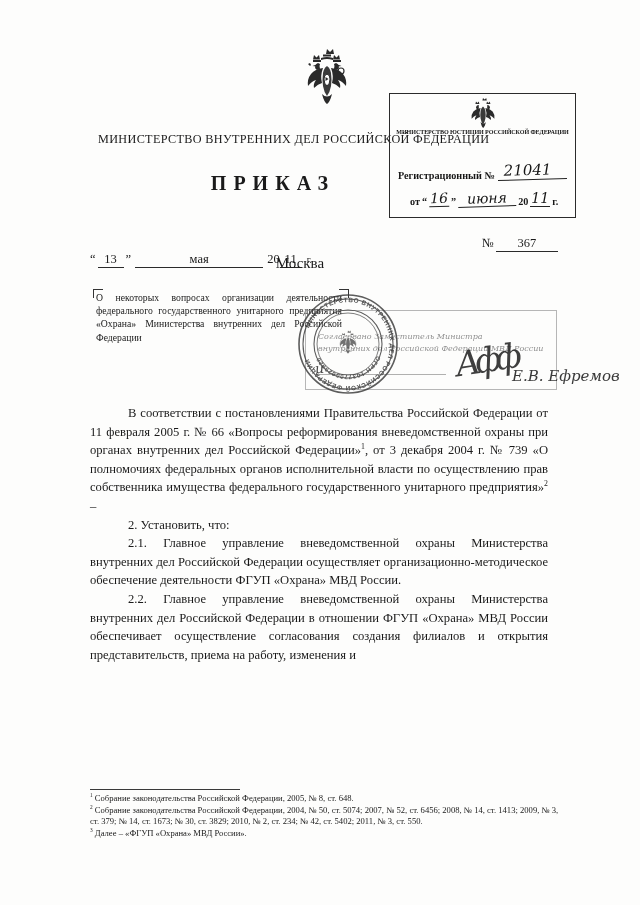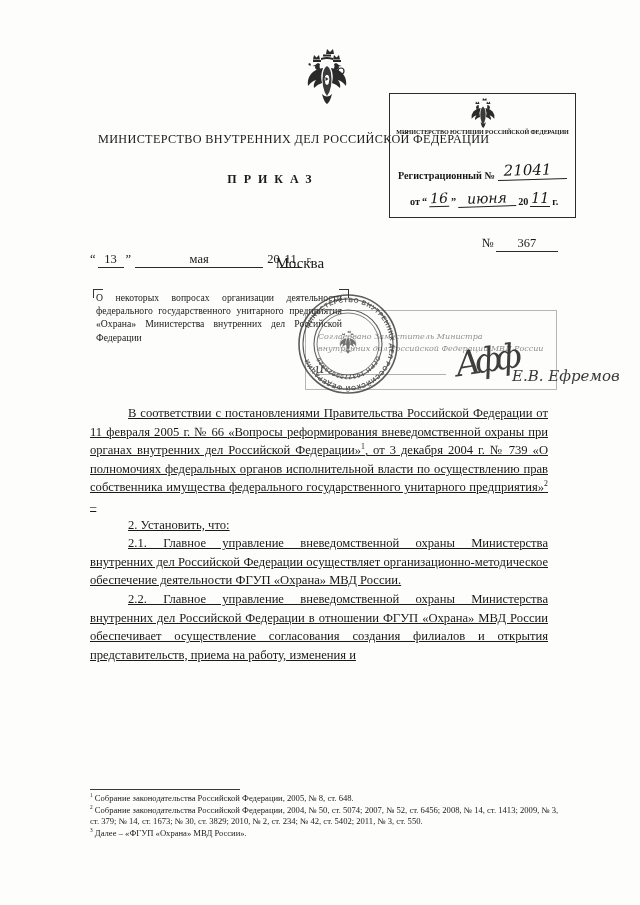--- a/index.html
+++ b/index.html
@@ -37,21 +37,21 @@
     font-size: 12.2px;
     letter-spacing: 0.35px;
     white-space: nowrap;
   }
   .order-word {
     position: absolute;
     left: 98px;
     top: 172px;
     width: 350px;
     text-align: center;
-    font-size: 12px;
+    font-size: 20px;
     font-weight: bold;
     letter-spacing: 7px;
   }
 
   
   .reg-stamp {
     position: absolute;
     left: 389px;
     top: 93px;
     width: 185px;
@@ -306,21 +306,20 @@
   
   .body {
     position: absolute;
     left: 90px;
     top: 404px;
     width: 458px;
     font-size: 12.6px;
     line-height: 18.6px;
     text-align: justify;
     text-justify: inter-word;
-    text-decoration: underline;
   }
   .body p { margin: 0; }
   .body p.indent { text-indent: 38px; }
   .prikazyvayu {
     text-align: center;
     font-weight: normal;
     letter-spacing: 4.5px;
     margin: 18px 0 16px 0 !important;
     font-size: 12.6px;
   }

